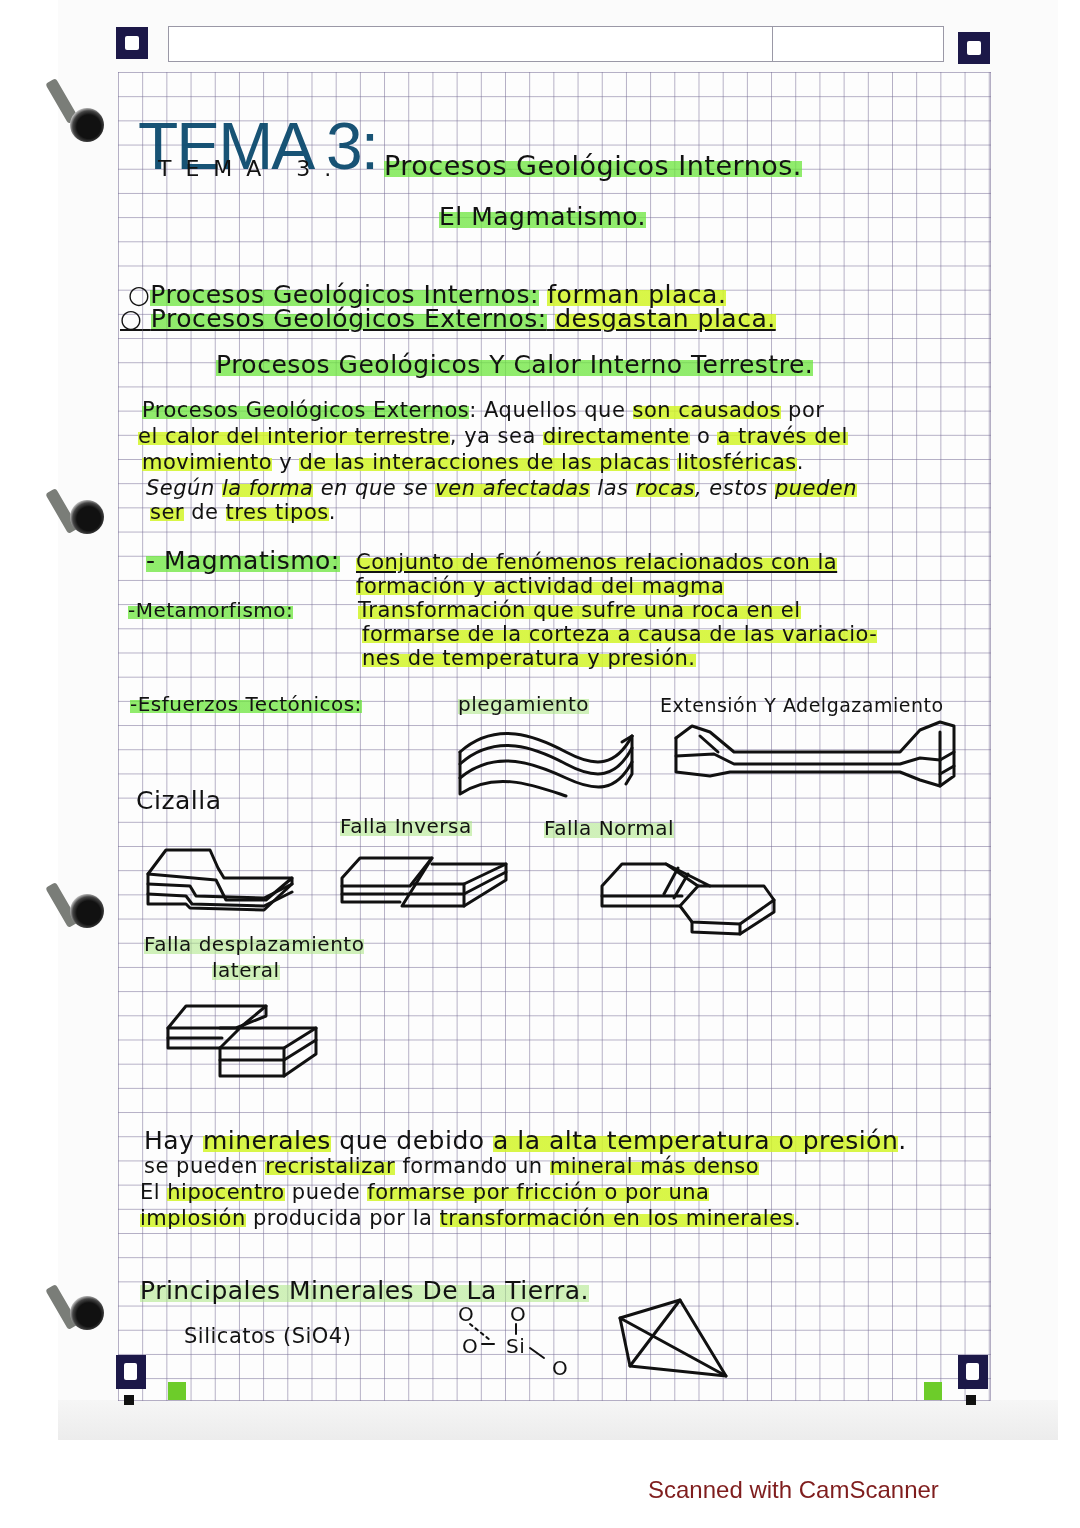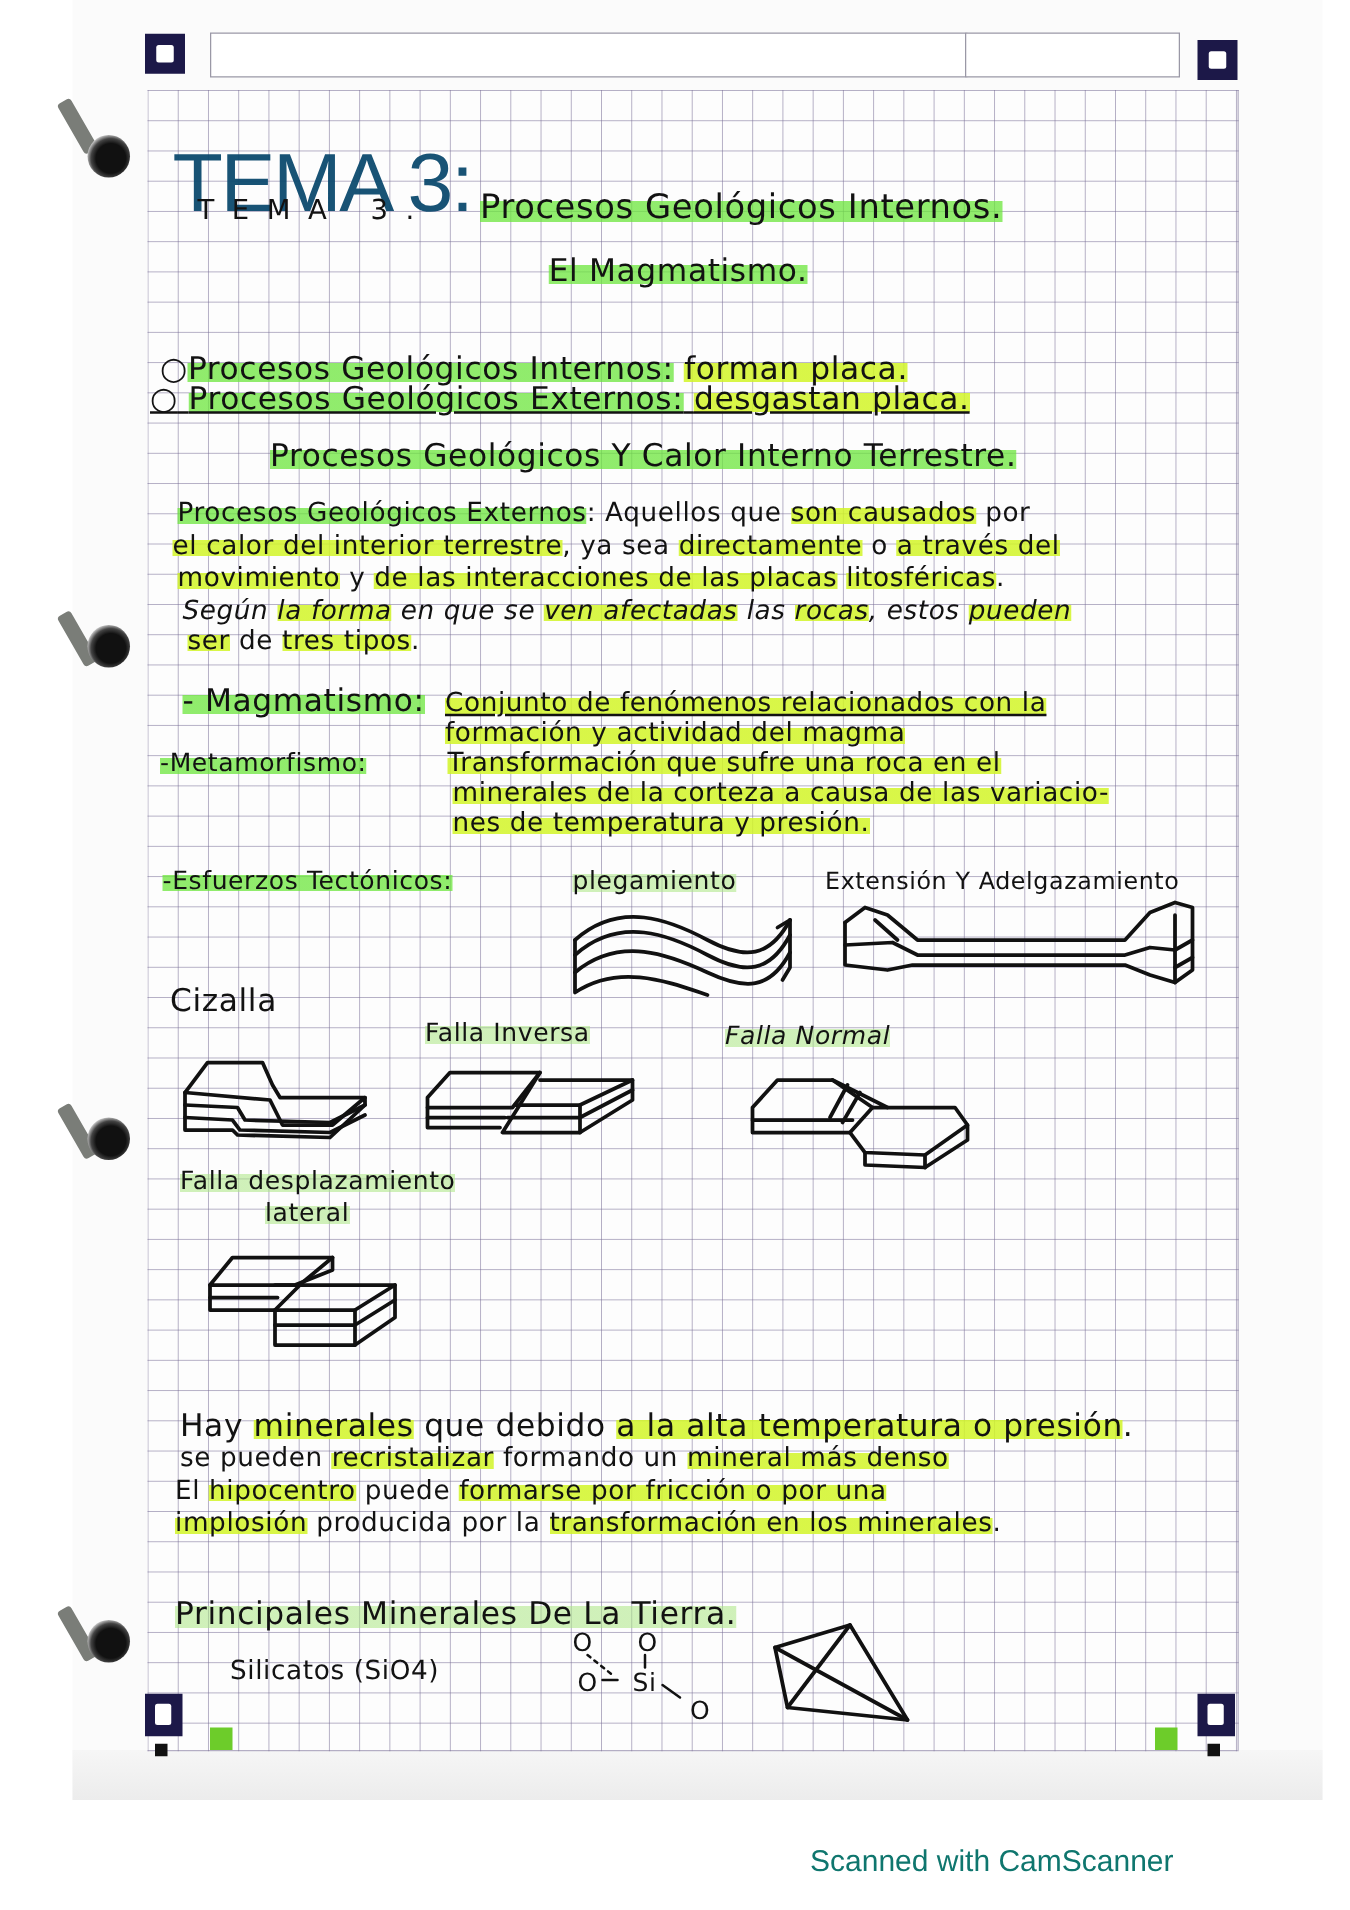--- a/index.html
+++ b/index.html
@@ -49,21 +49,21 @@
   .tema-big { position: absolute; left: 138px; top: 108px; font-size: 66px; color: #0c4a6e;
               font-family: "Liberation Sans", sans-serif; letter-spacing: -2px; opacity: 0.95; }
   .tema-small { font-size: 22px; letter-spacing: 14px; }
   .t-title { font-size: 27px; }
   .t-sub { font-size: 25px; }
   .t-body { font-size: 21px; }
   .t-body-s { font-size: 20px; }
   .t-label { font-size: 20px; }
 
   .footer-text { position: absolute; left: 648px; top: 1476px; font-size: 24px;
-                 font-family: "Liberation Sans", sans-serif; color: #0f766e; }
+                 font-family: "Liberation Sans", sans-serif; color: #7f1d1d; }
 
   svg.sketch { position: absolute; overflow: visible; }
   svg.sketch * { fill: none; stroke: #111; stroke-width: 3; stroke-linejoin: round; stroke-linecap: round; }
 </style>
 </head>
 <body>
 
 <div class="paper"></div>
 <div class="page-shadow"></div>
 <div class="grid"></div>
@@ -129,21 +129,21 @@
 <div class="hw t-sub" style="left:146px;top:546px;">
   <span class="hl">- Magmatismo:</span>
 </div>
 <div class="hw t-body" style="left:356px;top:550px;text-decoration:underline;"><span class="hy">Conjunto de fenómenos relacionados con la</span></div>
 <div class="hw t-body" style="left:356px;top:574px;"><span class="hy">formación y actividad del magma</span></div>
 
 <div class="hw t-body-s" style="left:128px;top:598px;">
   <span class="hl">-Metamorfismo:</span>
 </div>
 <div class="hw t-body" style="left:358px;top:598px;"><span class="hy">Transformación que sufre una roca en el</span></div>
-<div class="hw t-body" style="left:362px;top:622px;"><span class="hy">minerales de la corteza a causa de las variacio-</span></div>
+<div class="hw t-body" style="left:362px;top:622px;"><span class="hy">formarse de la corteza a causa de las variacio-</span></div>
 <div class="hw t-body" style="left:362px;top:646px;"><span class="hy">nes de temperatura y presión.</span></div>
 
 <div class="hw t-body-s" style="left:130px;top:692px;">
   <span class="hl">-Esfuerzos Tectónicos:</span>
 </div>
 <div class="hw t-label" style="left:458px;top:692px;">
   <span class="hp">plegamiento</span>
 </div>
 <div class="hw t-label" style="left:660px;top:694px;font-size:19px;">
   <span>Extensión Y Adelgazamiento</span>
@@ -166,21 +166,21 @@
   <path d="M270 56 L284 48"></path>
   <path d="M30 18 L48 34"></path>
 </svg>
 
 <div class="hw t-sub" style="left:136px;top:786px;">
   <span>Cizalla</span>
 </div>
 <div class="hw t-label" style="left:340px;top:814px;">
   <span class="hp">Falla Inversa</span>
 </div>
-<div class="hw t-label" style="left:580px;top:816px;font-style:italic;">
+<div class="hw t-label" style="left:544px;top:816px;">
   <span class="hp">Falla Normal</span>
 </div>
 
 <svg class="sketch" style="left:146px;top:844px;" width="150" height="70">
   <path d="M2 30 L20 6 L64 6 L72 24 L78 34 L146 34"></path>
   <path d="M2 30 L2 60 L40 60 L44 64 L118 66 L146 40 L146 34 L120 56 L80 56 L70 36 L2 30"></path>
   <path d="M2 40 L44 42 L50 52 L118 54 L146 40"></path>
   <path d="M2 50 L40 52 L46 60 L118 62 L146 48"></path>
 </svg>
 

